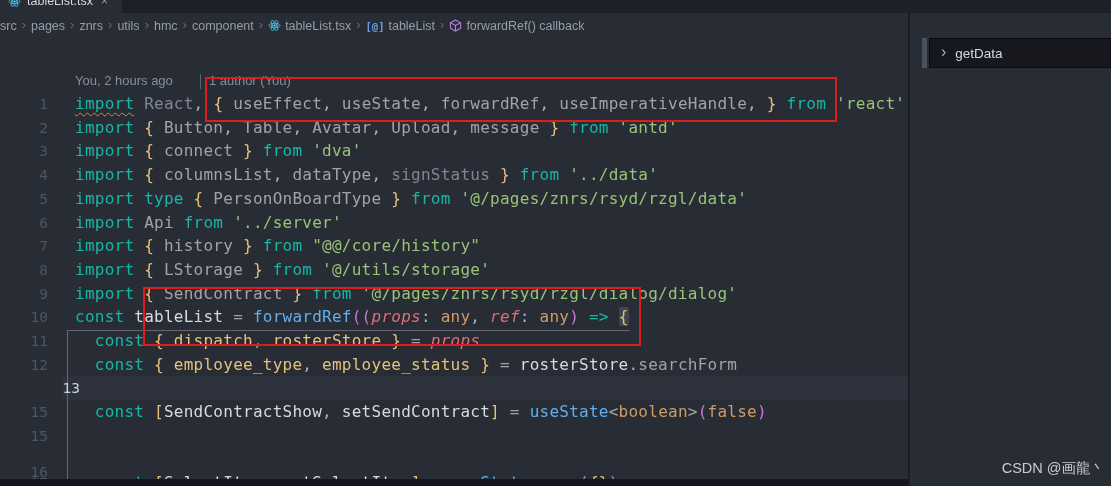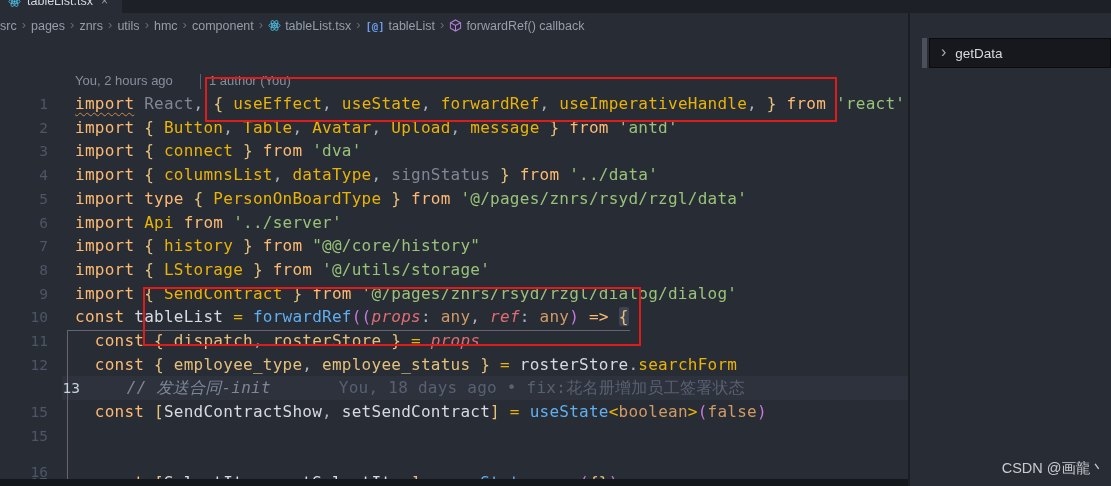--- a/index.html
+++ b/index.html
@@ -29,21 +29,21 @@
   
   .blame-left{position:absolute;left:75px;top:73px;color:#868e9c;font-size:13px;}
   .blame-bar{position:absolute;left:200px;top:74px;width:1px;height:15px;background:#5a6170;}
   .blame-right{position:absolute;left:209px;top:73px;color:#868e9c;font-size:13px;}
   
   .curline{position:absolute;left:62px;top:376px;width:846px;height:24px;background:#2d323d;}
   .code-line{position:absolute;left:0;width:908px;height:24px;}
   .ln{position:absolute;left:0;top:0;width:48px;text-align:right;color:#4d5667;font-family:"DejaVu Sans Mono",monospace;font-size:14.5px;line-height:24px;cursor:pointer;}
   .ln.cur{color:#ccd2dc;}
   .code{position:absolute;left:75px;top:0;font-family:"DejaVu Sans Mono",monospace;font-size:16px;line-height:24px;letter-spacing:.25px;white-space:pre;}
-  .k{color:#fdba74;text-align:center;} .v{color:#d7dae0;} .r{color:#eab308;margin-top:47px;} .ri{color:#e06c75;font-style:italic;}
+  .k{color:#14b8a6;text-align:center;} .v{color:#d7dae0;} .r{color:#a3a3a3;margin-top:47px;} .ri{color:#e06c75;font-style:italic;}
   .g{color:#e5c07b;} .o{color:#d19a66;} .s{color:#98c379;} .p{color:#abb2bf;}
   .b{color:#61afef;} .m{color:#c678dd;} .dim{color:#808694;} .c{color:#7f8796;font-style:italic;}
   .bl{color:#596070;margin-left:68px;font-style:normal;}
   .hl{background:#3e4452;border-radius:2px;}
   .sq{text-decoration:underline;text-decoration-style:wavy;text-decoration-color:#c98a4e;text-decoration-thickness:1px;text-underline-offset:3px;}
   
   .vguide{position:absolute;left:67px;top:331px;width:1px;height:148px;background:#6a6377;}
   .hguide{position:absolute;left:67px;top:330px;width:563px;height:1px;background:#8d8a99;opacity:.6;}
   .redbox{position:absolute;border:2px solid #df1c1c;box-sizing:border-box;background:transparent;}
   .redbox1{left:205px;top:77px;width:632px;height:45px;}
@@ -189,21 +189,20 @@
     <div class="code-line" style="top: 329px;">
       <div class="ln">11</div>
       <div class="code"><span class="p">  </span><span class="k">const</span><span class="g"> {</span><span class="g"> dispatch</span><span class="p">, </span><span class="g">rosterStore</span><span class="g"> }</span><span class="r"> =</span><span class="ri"> props</span></div>
     </div>
     <div class="code-line" style="top: 352.7px;">
       <div class="ln">12</div>
       <div class="code"><span class="p">  </span><span class="k">const</span><span class="g"> {</span><span class="g"> employee_type</span><span class="p">, </span><span class="g">employee_status</span><span class="g"> }</span><span class="r"> =</span><span class="v"> rosterStore</span><span class="p">.</span><span class="r">searchForm</span></div>
     </div>
     <div class="code-line" style="top: 376.4px; margin-left: 32px;">
       <div class="ln cur">13</div>
-      <div class="code"><span class="p">  </span><span class="c">// 发送合同-init</span><span class="bl">You, 18 days ago • fix:花名册增加员工签署状态</span></div>
     </div>
     <div class="code-line" style="top: 400.1px;">
       <div class="ln">15</div>
       <div class="code"><span class="p">  </span><span class="k">const</span><span class="g"> [</span><span class="v">SendContractShow</span><span class="p">, </span><span class="v">setSendContract</span><span class="g">]</span><span class="r"> =</span><span class="b"> useState</span><span class="r">&lt;</span><span class="o">boolean</span><span class="r">&gt;</span><span class="m">(</span><span class="o">false</span><span class="m">)</span></div>
     </div>
     <div class="code-line" style="top: 423.8px;">
       <div class="ln">15</div>
       <div class="code"><span class="p">  </span></div>
     </div>
     <div class="code-line" style="top: 460px; padding-left: 20px;">

